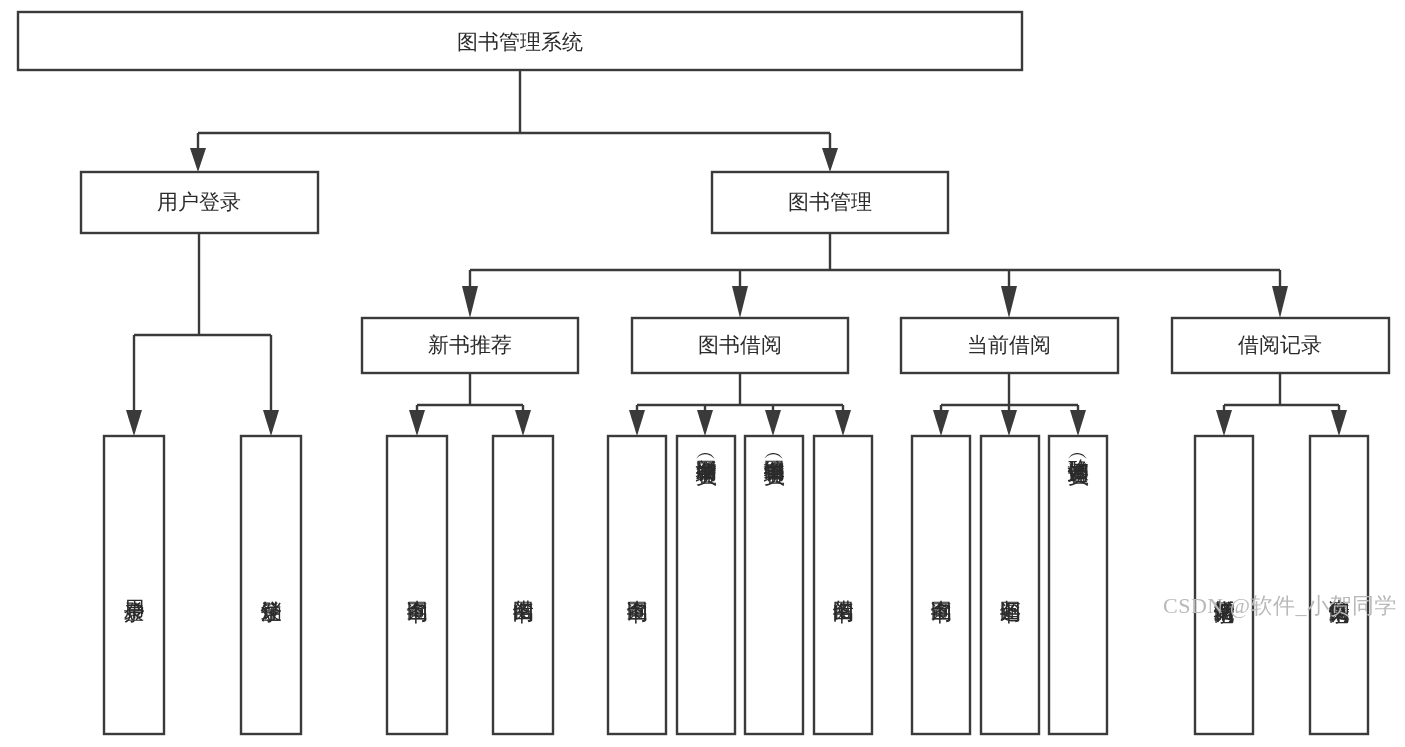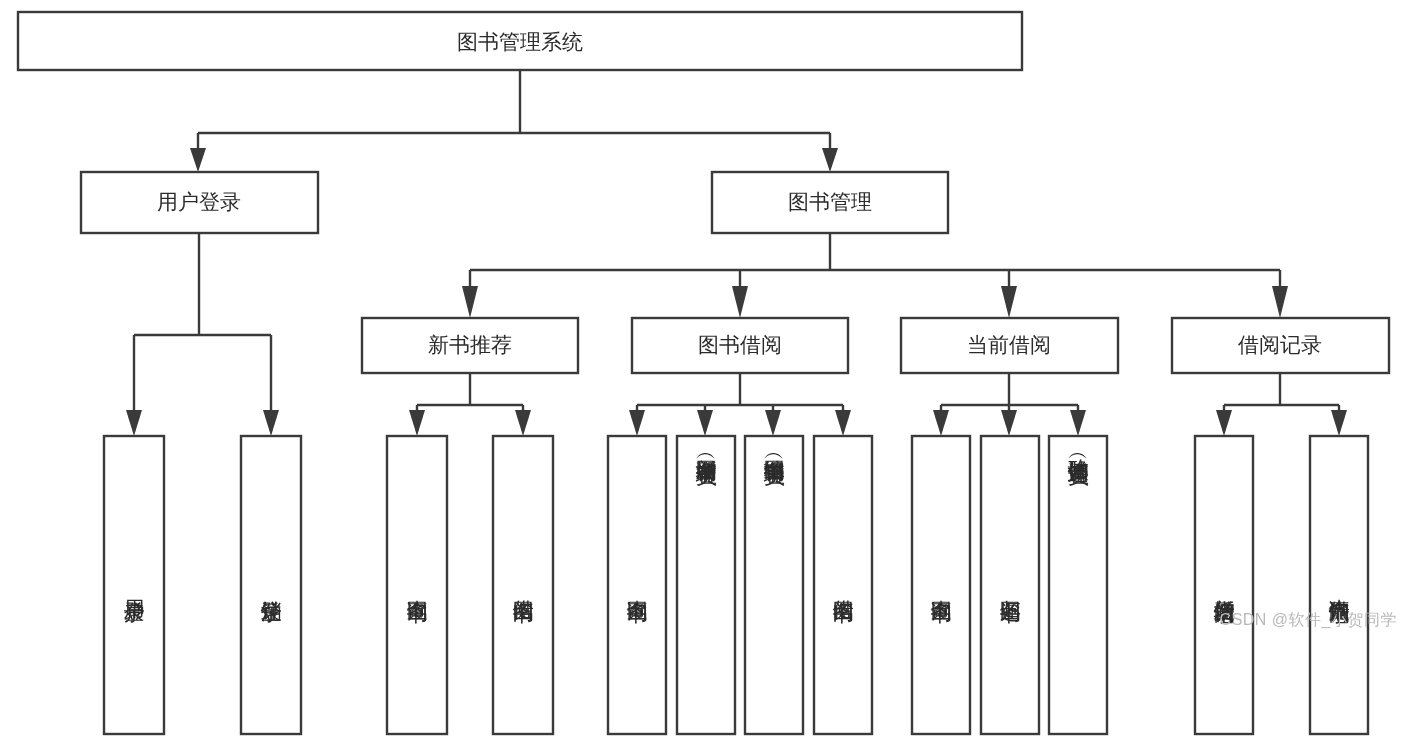--- a/index.html
+++ b/index.html
@@ -44,23 +44,23 @@
   .node-label-h {
     font-family: "Liberation Sans", "DejaVu Sans", sans-serif;
     font-size: 21px;
     fill: #2b2b2b;
     text-anchor: middle;
     dominant-baseline: middle;
   }
   .watermark {
     position: absolute;
     right: 8px;
-    bottom: 6px;
-    font-family: Liberation Sans, sans-serif;
-    font-size: 16px;
+    bottom: 16px;
+    font-family: Liberation Serif, serif;
+    font-size: 22px;
     color: #b9b9b9;
     letter-spacing: 0.5px;
     user-select: none;
     pointer-events: none;
   }
   .vlabel-wrap {
     position: absolute;
     display: flex;
     align-items: center;
     justify-content: center;

